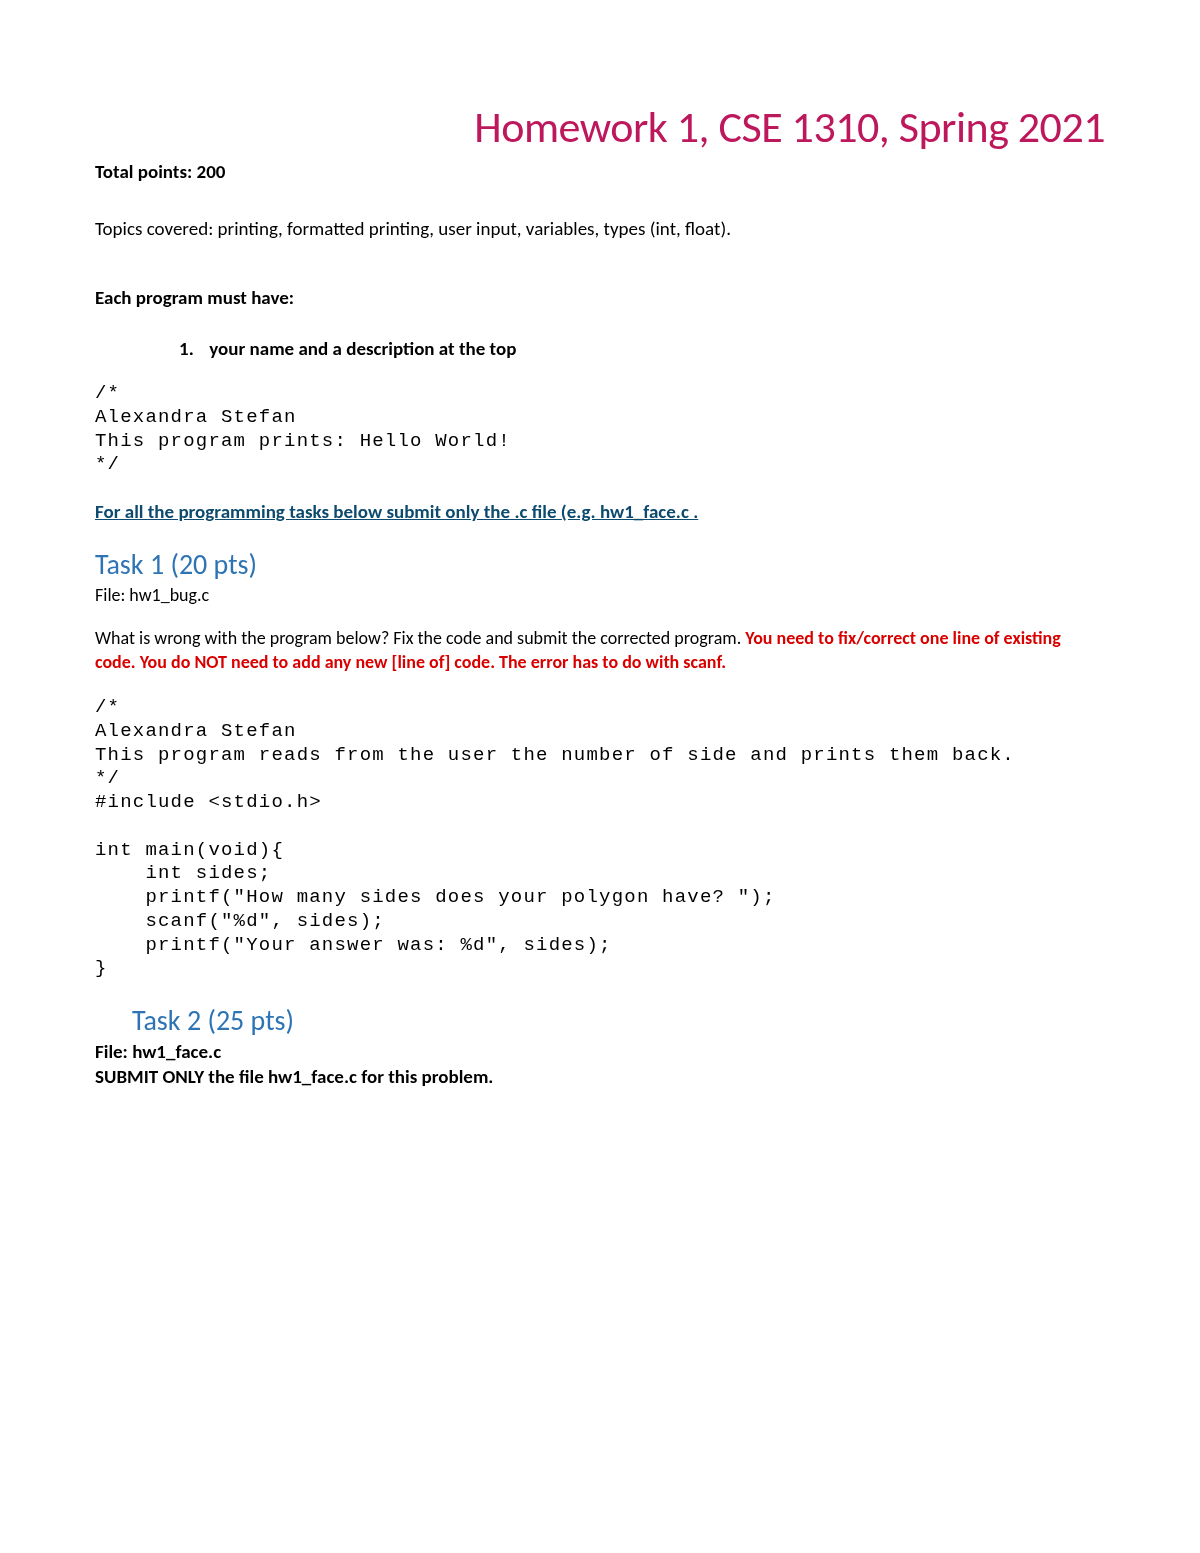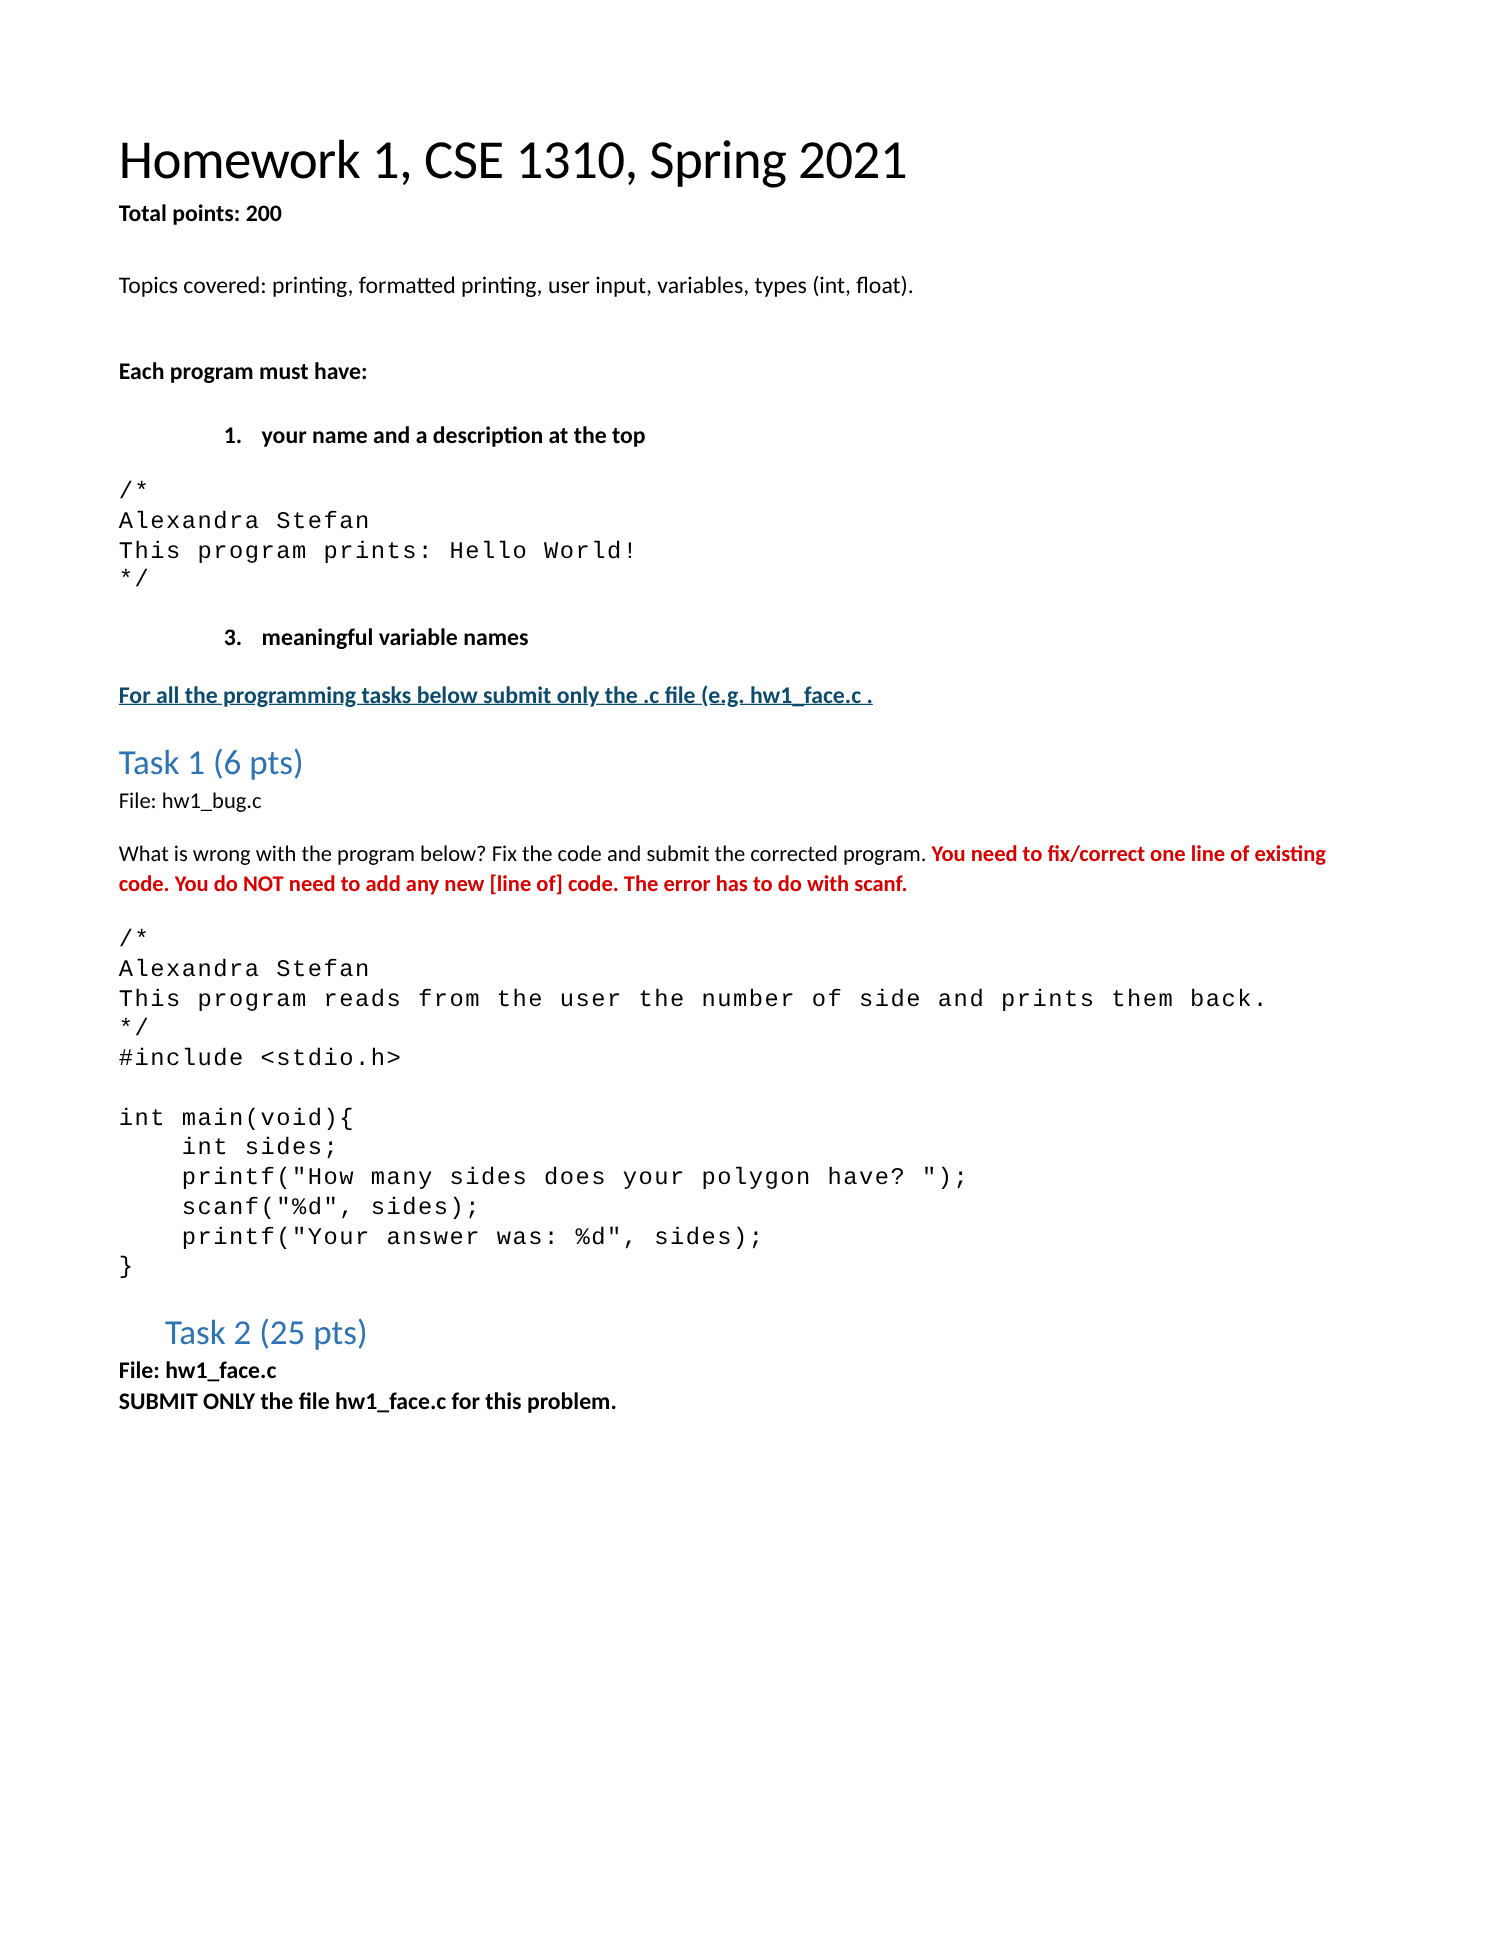--- a/index.html
+++ b/index.html
@@ -10,23 +10,24 @@
     body {
       background: #ffffff;
       font-family: Calibri, "Segoe UI", Arial, sans-serif;
       color: #000000;
       width: 1200px;
       padding: 100px 95px 60px 95px;
     }
     .title {
       font-size: 44px;
       font-weight: 400;
-      color: #000000;
+      color: #be185d;
       margin-bottom: 6px;
       letter-spacing: -0.5px;
+      text-align: right;
     }
     .total-points {
       font-size: 19px;
       font-weight: 700;
       margin-bottom: 34px;
     }
     .topics {
       font-size: 19px;
       font-weight: 400;
       margin-bottom: 46px;
@@ -114,29 +115,25 @@
     <span>your name and a description at the top</span>
   </div>
 </div>
 
 <div class="code-block">/*
 Alexandra Stefan
 This program prints: Hello World!
 */</div>
 
 <div class="ol-block">
-  <div class="ol-item">
-    <span class="ol-num">3.</span>
-    <span>meaningful variable names</span>
-  </div>
 </div>
 
 <p class="red-bold">For all the programming tasks below submit only the .c file (e.g. hw1_face.c .</p>
 
-<h2 class="task-heading">Task 1 (6 pts)</h2>
+<h2 class="task-heading">Task 1 (20 pts)</h2>
 <p class="file-line">File: hw1_bug.c</p>
 
 <p class="task1-desc">
   <span>What is wrong with the program below? Fix the code and submit the corrected program. </span><span class="red">You need to fix/correct one line of existing code. You do NOT need to add any new [line of] code. The error has to do with scanf.</span>
 </p>
 
 <div class="code-block">/*
 Alexandra Stefan
 This program reads from the user the number of side and prints them back.
 */

